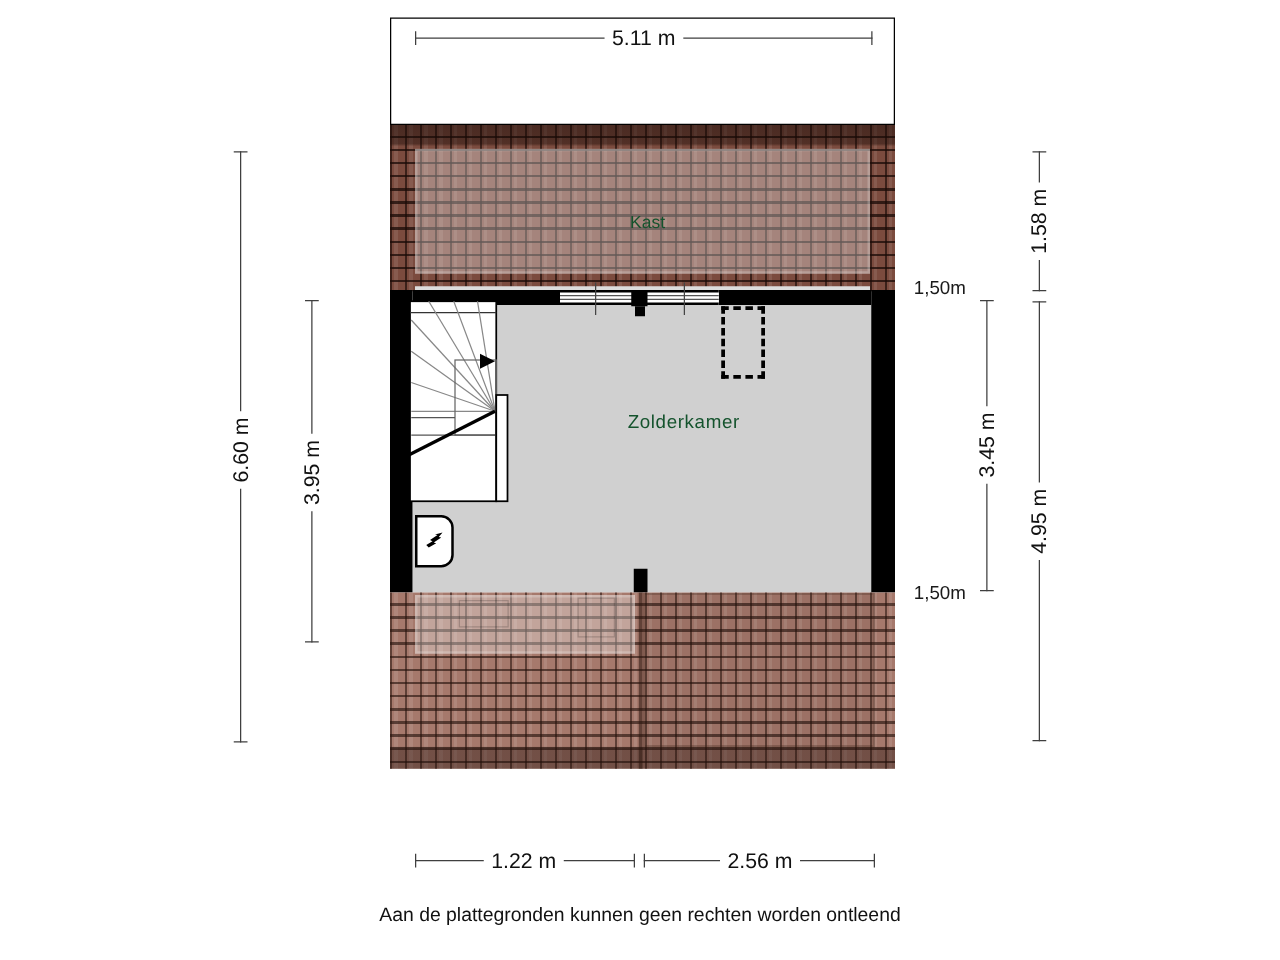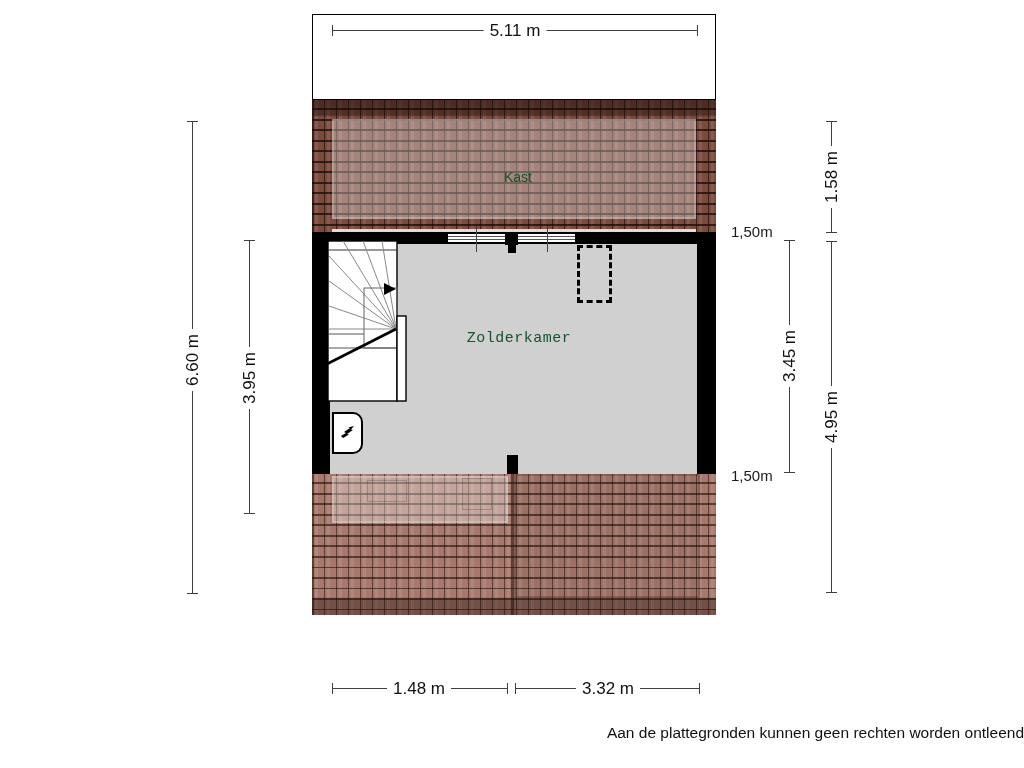--- a/index.html
+++ b/index.html
@@ -52,21 +52,21 @@
   .vlabel{
     position:absolute;transform:translate(-50%,-50%) rotate(-90deg);
     background:#fff;padding:1px 5px;font-size:17px;white-space:nowrap;color:#111;
   }
   .hlabel{
     position:absolute;transform:translate(-50%,-50%);
     background:#fff;padding:0 6px;font-size:17px;white-space:nowrap;color:#111;
   }
   .plain-label{position:absolute;transform:translate(-50%,-50%);white-space:nowrap;color:#14532d;}
 
-  .footer{position:absolute;left:0;right:0;top:723px;text-align:right;font-size:15.5px;line-height:19px;color:#111;}
+  .footer{position:absolute;left:0;right:0;top:723px;text-align:center;font-size:15.5px;line-height:19px;color:#111;}
 
   .boiler{
     background:#fff;border:2px solid #000;border-radius:0 10px 10px 0;
     display:flex;align-items:center;justify-content:center;
   }
 </style>
 </head>
 <body>
 
 <div class="canvas">
@@ -90,21 +90,21 @@
     <span class="pane" style="top:2px;"></span>
     <span class="pane" style="top:5px;"></span>
   </div>
   <div class="abs mullion" style="left:476px;top:226px;height:26px;"></div>
   <div class="abs mullion" style="left:547px;top:226px;height:26px;"></div>
   <div class="abs wall" style="left:505px;top:232px;width:13px;height:13px;"></div>
   <div class="abs wall" style="left:508px;top:245px;width:8px;height:8px;"></div>
 
   <div class="abs skylight" style="left:577px;top:245px;width:35px;height:58px;"></div>
 
-  <div class="plain-label" style="left:519px;top:338px;font-size:15px;letter-spacing:0.5px;font-family:Liberation Mono, monospace;">Zolderkamer</div>
+  <div class="plain-label" style="left:547px;top:338px;font-size:15px;letter-spacing:0.5px;">Zolderkamer</div>
 
   <svg class="abs" style="left:325px;top:236px;" width="85" height="170" viewBox="0 0 85 170">
     <rect x="3" y="5" width="69" height="160" fill="#ffffff" stroke="#000" stroke-width="1.4"></rect>
     <line x1="3" y1="14" x2="72" y2="14" stroke="#333" stroke-width="1"></line>
     <g stroke="#888" stroke-width="1">
       <line x1="71" y1="93" x2="18" y2="5"></line>
       <line x1="71" y1="93" x2="38" y2="5"></line>
       <line x1="71" y1="93" x2="57" y2="5"></line>
       <line x1="71" y1="93" x2="4" y2="20"></line>
       <line x1="71" y1="93" x2="4" y2="45"></line>
@@ -143,21 +143,21 @@
   <div class="vlabel" style="left:832px;top:177px;">1.58 m</div>
   <div class="abs dimv" style="left:789px;top:240px;height:233px;"></div>
   <div class="vlabel" style="left:790px;top:356px;">3.45 m</div>
   <div class="abs dimv" style="left:831px;top:241px;height:352px;"></div>
   <div class="vlabel" style="left:832px;top:417px;">4.95 m</div>
 
   <div class="abs" style="left:731px;top:231px;transform:translateY(-50%);font-size:15px;">1,50m</div>
   <div class="abs" style="left:731px;top:475px;transform:translateY(-50%);font-size:15px;">1,50m</div>
 
   <div class="abs dimh" style="left:332px;top:688px;width:176px;"></div>
-  <div class="hlabel" style="left:419px;top:689px;">1.48 m</div>
+  <div class="hlabel" style="left:419px;top:689px;">1.22 m</div>
   <div class="abs dimh" style="left:515px;top:688px;width:185px;"></div>
-  <div class="hlabel" style="left:608px;top:689px;">3.32 m</div>
+  <div class="hlabel" style="left:608px;top:689px;">2.56 m</div>
 
   <div class="footer">
     <div>Aan de plattegronden kunnen geen rechten worden ontleend</div>
   </div>
 
 </div>
 
 </body></html>

